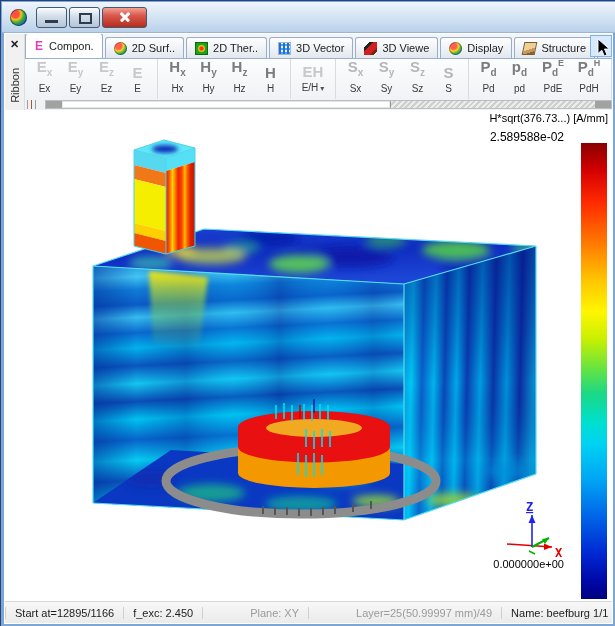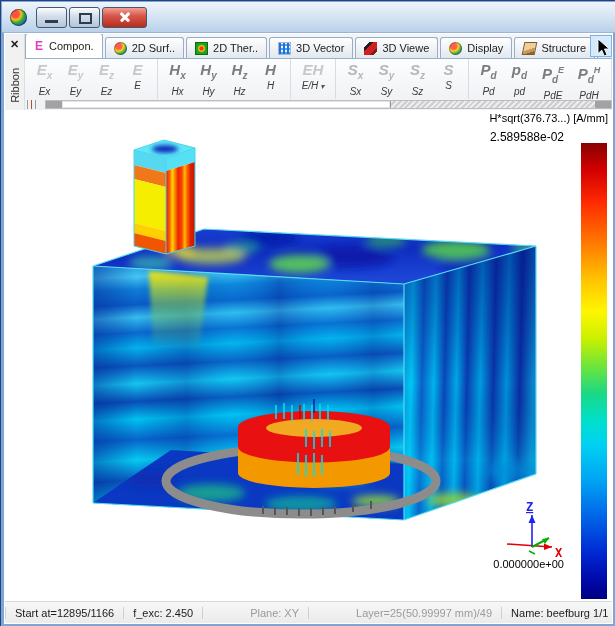--- a/index.html
+++ b/index.html
@@ -49,21 +49,21 @@
   .ti-wave{background:
      radial-gradient(circle at 20% 40%, #e04040 0 18%, transparent 20%),
      radial-gradient(circle at 55% 55%, #30a830 0 18%, transparent 20%),
      radial-gradient(circle at 80% 35%, #3050d0 0 18%, transparent 20%),
      repeating-linear-gradient(100deg,#d86060 0 1px,#40a060 2px 3px,#5060d0 4px 5px,transparent 5px 7px);}
   .tab-scroll{position:absolute;right:4px;top:34px;width:22px;height:22px;background:#d6eafc;
      border:1px solid #7fb2e5;box-sizing:border-box;z-index:3;}
   
   .ribbonbar{position:absolute;left:24px;top:58px;right:4px;height:40px;display:flex;overflow:hidden;
      background:linear-gradient(#fcfdfe,#f0f2f5);}
-  .grp{display:flex;align-items:flex-start;padding:1px 4px;border-right:1px solid #d8dce1;font-style:italic;}
+  .grp{display:flex;align-items:flex-end;padding:1px 4px;border-right:1px solid #d8dce1;}
   .rb{width:27px;display:flex;flex-direction:column;align-items:center;justify-content:flex-end;
       padding:0 1px 1px;border:1px solid transparent;border-radius:2px;}
   .rb .g{font-weight:bold;font-size:15px;line-height:18px;white-space:nowrap;}
   .rb .g sub{font-size:10px;font-weight:bold;}
   .rb .g sup{font-size:9px;font-weight:bold;}
   .rb .lb{font-size:10px;color:#3b3b3b;line-height:14px;white-space:nowrap;}
   .rb.dim  .g{color:#c8c8c8;}
   .rb.dim2 .g{color:#b6b6b6;}
   .rb.mid  .g{color:#7c7c7c;}
   .rb.w32{width:32px;}

